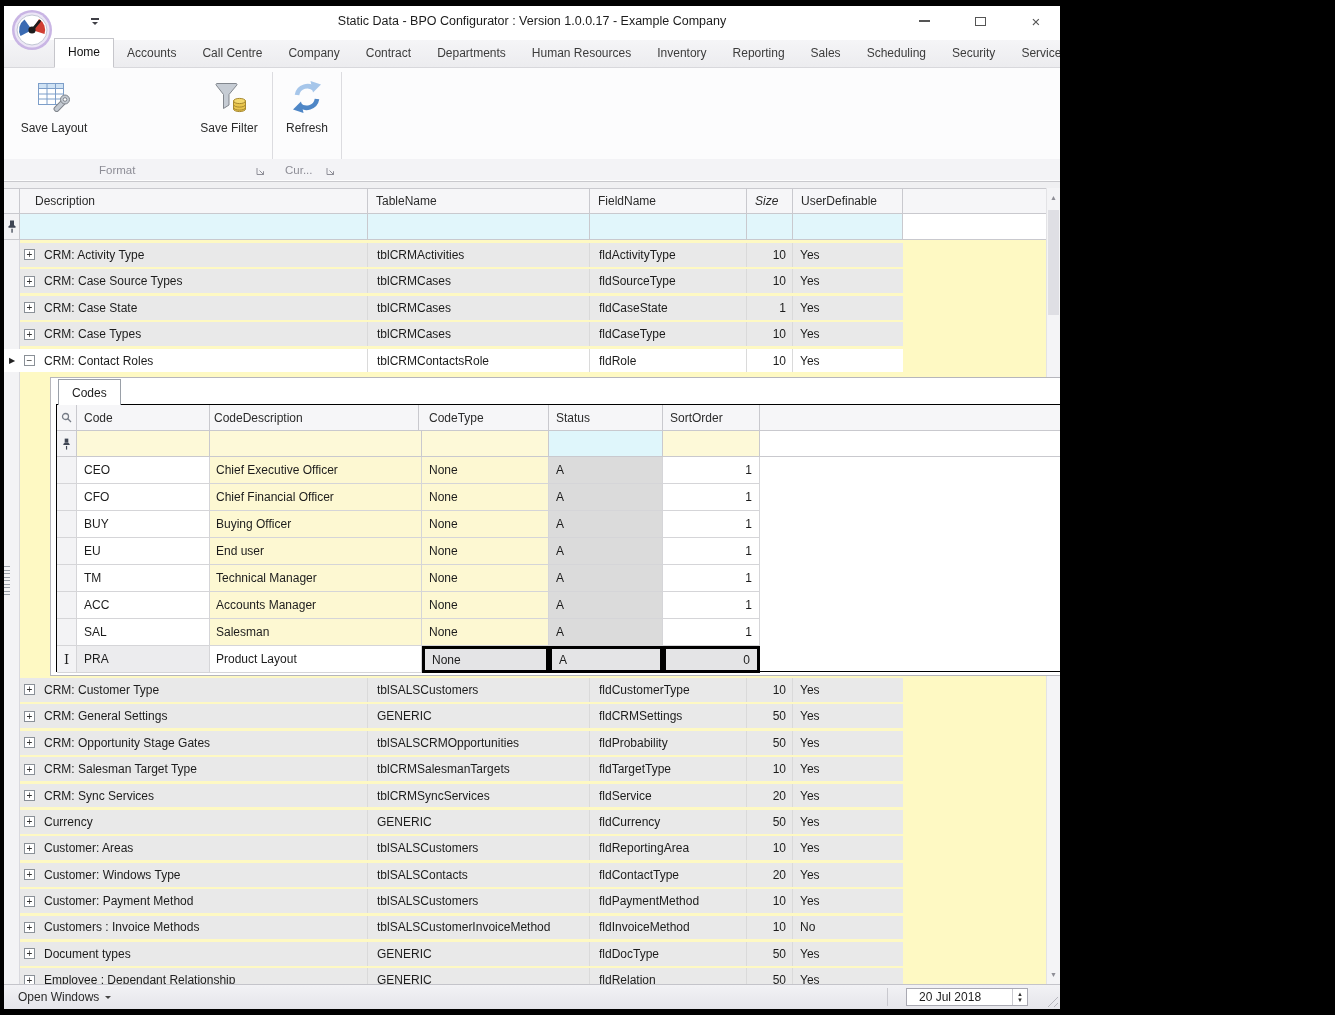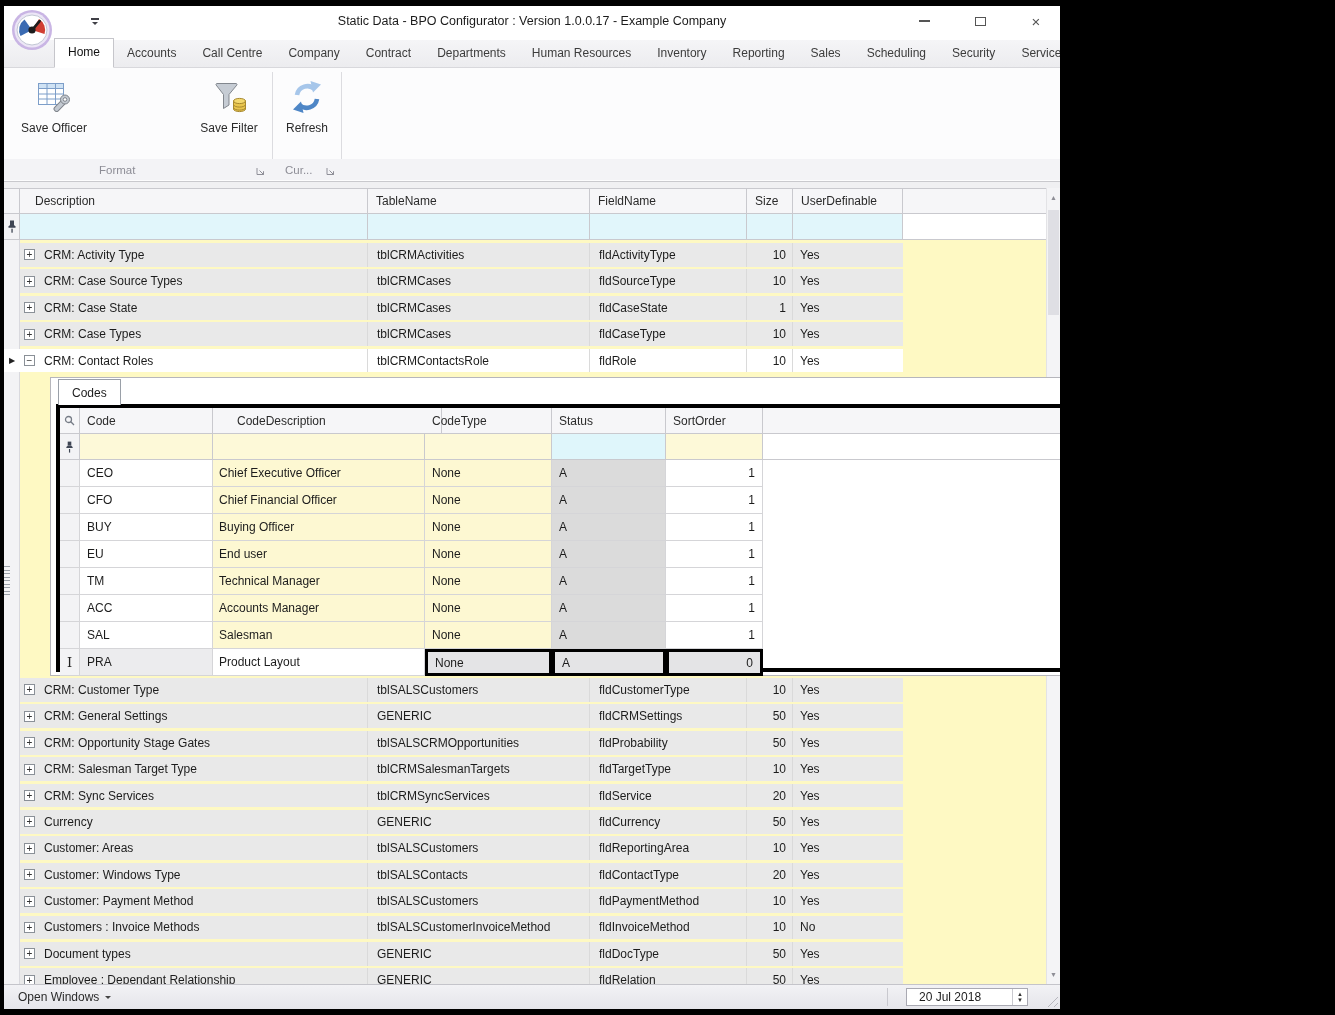--- a/index.html
+++ b/index.html
@@ -50,21 +50,21 @@
          padding-left:8px;font-size:12px;color:#2b2b2b;box-sizing:border-box;white-space:nowrap;}
   .gfilter{position:absolute;left:0;top:208px;right:14px;height:26px;background:#fff;border-bottom:1px solid #c9c9ce;box-sizing:border-box;}
   .fcell{position:absolute;top:0;bottom:0;background:#e1f6fb;border-right:1px solid #c9c9ce;box-sizing:border-box;}
   .fcell.ind{background:#f3f3f5;display:flex;align-items:center;justify-content:center;}
 
   
   .col-ind{left:0;width:16px;}
   .col-desc{left:16px;width:348px;}
   .col-tbl{left:364px;width:222px;}
   .col-fld{left:586px;width:157px;}
-  .col-size{left:743px;width:46px;}
+  .col-size{left:743px;width:46px;font-style:italic;}
   .col-ud{left:789px;width:110px;}
 
   .rows-before{position:absolute;left:0;top:236px;right:14px;height:106px;}
   .expanded-row{position:absolute;left:0;top:341.6px;right:14px;height:27px;}
   .rows-after{position:absolute;left:0;top:671px;right:14px;bottom:25px;overflow:hidden;}
   .mrow{position:relative;height:26.4px;}
   .mcell{position:absolute;top:1px;bottom:1.5px;background:#e9e9e9;font-size:12px;color:#1c1c1c;
          display:flex;align-items:center;box-sizing:border-box;white-space:nowrap;overflow:hidden;}
   .mcell.ind{left:0;width:16px;background:transparent;justify-content:center;}
   .mcell.desc{left:16px;width:348px;border-right:1px solid #dadada;}
@@ -76,21 +76,21 @@
   .expbox{margin-left:4px;width:11px;height:11px;border:1px solid #8a9097;background:#fff;font-size:10px;
           line-height:9px;text-align:center;color:#333;flex:none;box-sizing:border-box;}
   .desctext{margin-left:9px;}
   .rowarrow{font-size:8px;color:#222;}
 
   
   .detail{position:absolute;left:46px;top:371px;width:1260px;height:299px;background:#fff;
           border:1px solid #b6b6bc;box-sizing:border-box;z-index:3;}
   .dtab{position:absolute;left:7px;top:1px;height:25px;padding:0 13px;background:#fff;border:1px solid #9aa0a8;
         border-bottom:none;font-size:12px;color:#1c1c1c;display:flex;align-items:center;z-index:2;}
-  .dgrid{position:absolute;left:5px;top:26px;width:1248px;height:268px;border:4px solid #000000;box-sizing:border-box;background:#fff;}
+  .dgrid{position:absolute;left:5px;top:26px;width:1248px;height:268px;border:1px solid #000000;box-sizing:border-box;background:#fff;}
   .dheader{position:absolute;left:0;top:0;right:0;height:26px;background:#f6f6f8;border-bottom:1px solid #c9c9ce;box-sizing:border-box;}
   .dh{position:absolute;top:0;bottom:0;border-right:1px solid #c9c9ce;display:flex;align-items:center;
       padding-left:7px;font-size:12px;color:#2b2b2b;box-sizing:border-box;}
   .dfilter{position:absolute;left:0;top:26px;right:0;height:26px;background:#fff;border-bottom:1px solid #c9c9ce;box-sizing:border-box;}
   .df{position:absolute;top:0;bottom:0;background:#fdf9d8;border-right:1px solid #c9c9ce;box-sizing:border-box;}
   .df.ind{background:#f3f3f5;display:flex;align-items:center;justify-content:center;}
   .df.cyan{background:#dff6fb;}
   .drows{position:absolute;left:0;top:52px;right:0;bottom:0;}
   .crow{position:relative;height:27px;}
   .ccell{position:absolute;top:0;height:27px;box-sizing:border-box;border-right:1px solid #d5d5d8;
@@ -204,21 +204,21 @@
           <rect x="2.5" y="4.5" width="25" height="5" fill="#cfe2f4" stroke="#7d9ec9"></rect>
           <line x1="11" y1="4.5" x2="11" y2="25.5" stroke="#7d9ec9"></line>
           <line x1="19.5" y1="4.5" x2="19.5" y2="25.5" stroke="#7d9ec9"></line>
           <line x1="2.5" y1="15" x2="27.5" y2="15" stroke="#7d9ec9"></line>
           <line x1="2.5" y1="20" x2="27.5" y2="20" stroke="#7d9ec9"></line>
           <rect x="17" y="24.5" width="13" height="5" rx="2.2" transform="rotate(-45 23.5 27)" fill="#c3c9d1" stroke="#7f848b"></rect>
           <circle cx="29" cy="20.5" r="4.5" fill="#c3c9d1" stroke="#7f848b"></circle>
           <circle cx="29" cy="20.5" r="1.8" fill="#fff" stroke="#7f848b"></circle>
         </svg>
       </div>
-      <div class="lbl">Save Officer</div>
+      <div class="lbl">Save Layout</div>
     </div>
     <div class="rbtn" style="left:184px;width:82px;">
       <div class="icon">
         <svg width="36" height="36" viewBox="0 0 36 36">
           <path d="M6 4.5 h19 a1 1 0 0 1 .8 1.6 L18 15.5 v10.5 l-5.5 3.5 V15.5 L5.2 6.1 A1 1 0 0 1 6 4.5 Z" fill="#c6ccd4" stroke="#82878e"></path>
           <path d="M22.5 22 h12 v8 a6 2.6 0 0 1 -12 0 z" fill="#e9c54d" stroke="#a8892f"></path>
           <ellipse cx="28.5" cy="22" rx="6" ry="2.6" fill="#f3d86e" stroke="#a8892f"></ellipse>
           <path d="M22.5 25.5 a6 2.6 0 0 0 12 0 M22.5 28.5 a6 2.6 0 0 0 12 0" fill="none" stroke="#a8892f"></path>
         </svg>
       </div>
@@ -344,21 +344,21 @@
     <div class="dtab">Codes</div>
     <div class="dgrid">
       <div class="dheader">
         <div class="dh" style="left:0;width:20px;padding-left:0;justify-content:center;">
           <svg width="11" height="11" viewBox="0 0 11 11">
             <circle cx="4.5" cy="4.5" r="3" fill="none" stroke="#767c86" stroke-width="1.3"></circle>
             <line x1="6.8" y1="6.8" x2="10" y2="10" stroke="#767c86" stroke-width="1.3"></line>
           </svg>
         </div>
         <div class="dh" style="left:20px;width:133px;">Code</div>
-        <div class="dh" style="left:170px;width:212px;">CodeDescription</div>
+        <div class="dh" style="left:150px;width:212px;">CodeDescription</div>
         <div class="dh" style="left:365px;width:127px;">CodeType</div>
         <div class="dh" style="left:492px;width:114px;">Status</div>
         <div class="dh" style="left:606px;width:97px;">SortOrder</div>
       </div>
       <div class="dfilter">
         <div class="df ind" style="left:0;width:20px;">
           <svg width="9" height="12" viewBox="0 0 10 13">
             <rect x="3" y="0.5" width="4" height="4.5" fill="#3f4654"></rect>
             <path d="M1.5 6.5 L3 5 h4 l1.5 1.5 v1.2 h-7 z" fill="#3f4654"></path>
             <rect x="4.4" y="8.7" width="1.3" height="4" fill="#3f4654"></rect>

